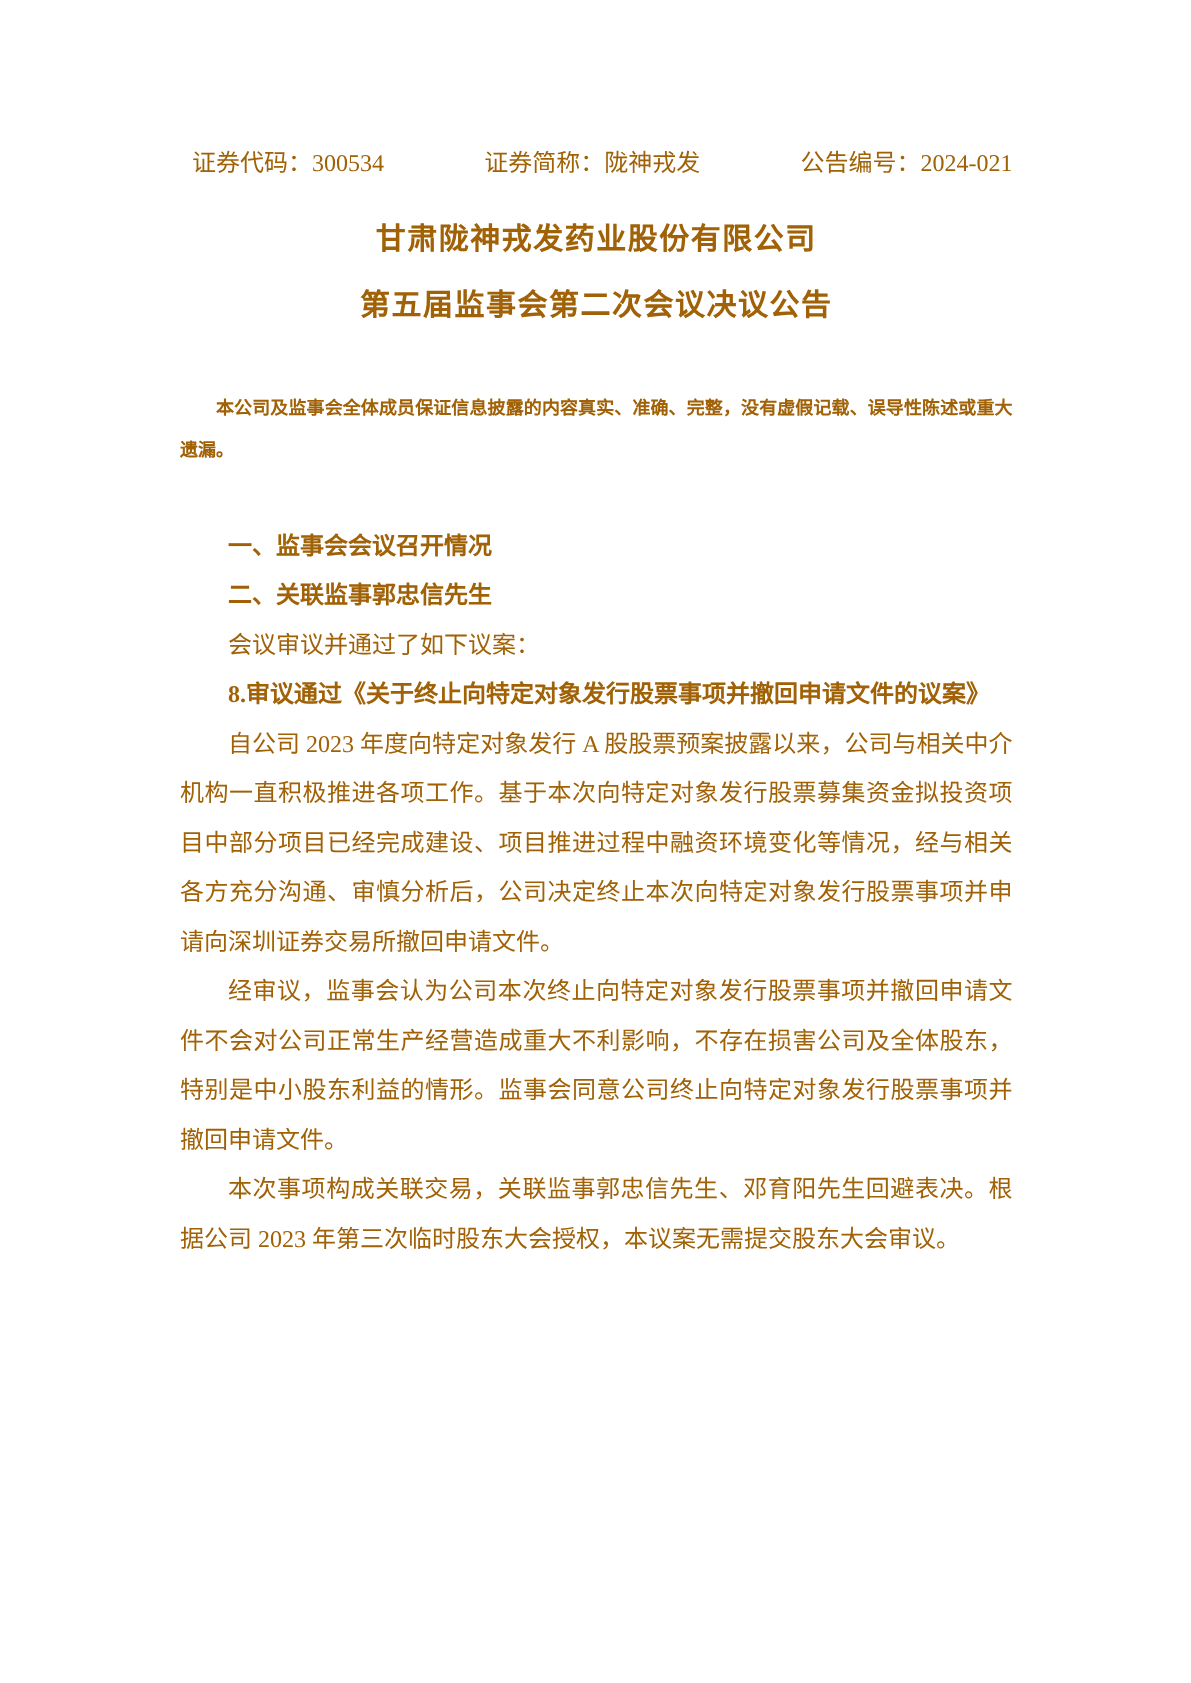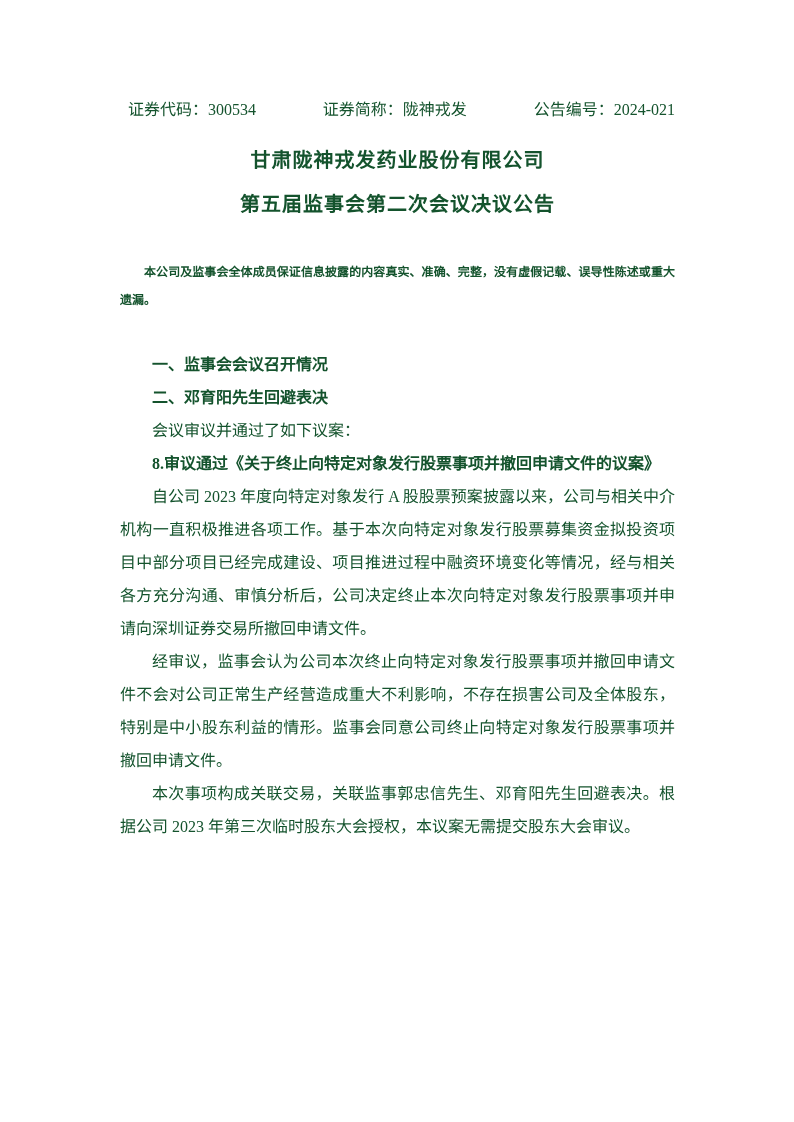--- a/index.html
+++ b/index.html
@@ -9,21 +9,21 @@
   }
   .page {
     position: relative;
     width: 794px;
     height: 1122px;
     margin: 0 auto;
     background: #ffffff;
     box-sizing: border-box;
     padding: 100px 119px 0 120px;
     font-family: "Liberation Serif", "DejaVu Serif", serif;
-    color: #14532d;
+    color: #a16207;
     overflow: hidden;
   }
   .doc-header {
     display: flex;
     justify-content: space-between;
     align-items: baseline;
     font-size: 16px;
     line-height: 20px;
     padding-left: 8px;
     white-space: nowrap;
@@ -78,21 +78,21 @@
   </div>
 
   <h1 class="doc-title first">甘肃陇神戎发药业股份有限公司</h1>
 
   <h1 class="doc-title second">第五届监事会第二次会议决议公告</h1>
 
   <p class="disclaimer">本公司及监事会全体成员保证信息披露的内容真实、准确、完整，没有虚假记载、误导性陈述或重大遗漏。</p>
 
   <div class="body-block">
     <p class="section-heading first-section">一、监事会会议召开情况</p>
-    <p class="section-heading">二、邓育阳先生回避表决</p>
+    <p class="section-heading">二、关联监事郭忠信先生</p>
     <p class="para">会议审议并通过了如下议案：</p>
     <p class="item-heading">8.审议通过《关于终止向特定对象发行股票事项并撤回申请文件的议案》</p>
     <p class="para">自公司 2023 年度向特定对象发行 A 股股票预案披露以来，公司与相关中介机构一直积极推进各项工作。基于本次向特定对象发行股票募集资金拟投资项目中部分项目已经完成建设、项目推进过程中融资环境变化等情况，经与相关各方充分沟通、审慎分析后，公司决定终止本次向特定对象发行股票事项并申请向深圳证券交易所撤回申请文件。</p>
     <p class="para">经审议，监事会认为公司本次终止向特定对象发行股票事项并撤回申请文件不会对公司正常生产经营造成重大不利影响，不存在损害公司及全体股东，特别是中小股东利益的情形。监事会同意公司终止向特定对象发行股票事项并撤回申请文件。</p>
     <p class="para">本次事项构成关联交易，关联监事郭忠信先生、邓育阳先生回避表决。根据公司 2023 年第三次临时股东大会授权，本议案无需提交股东大会审议。</p>
   </div>
 
 </div>
 
 </body></html>

